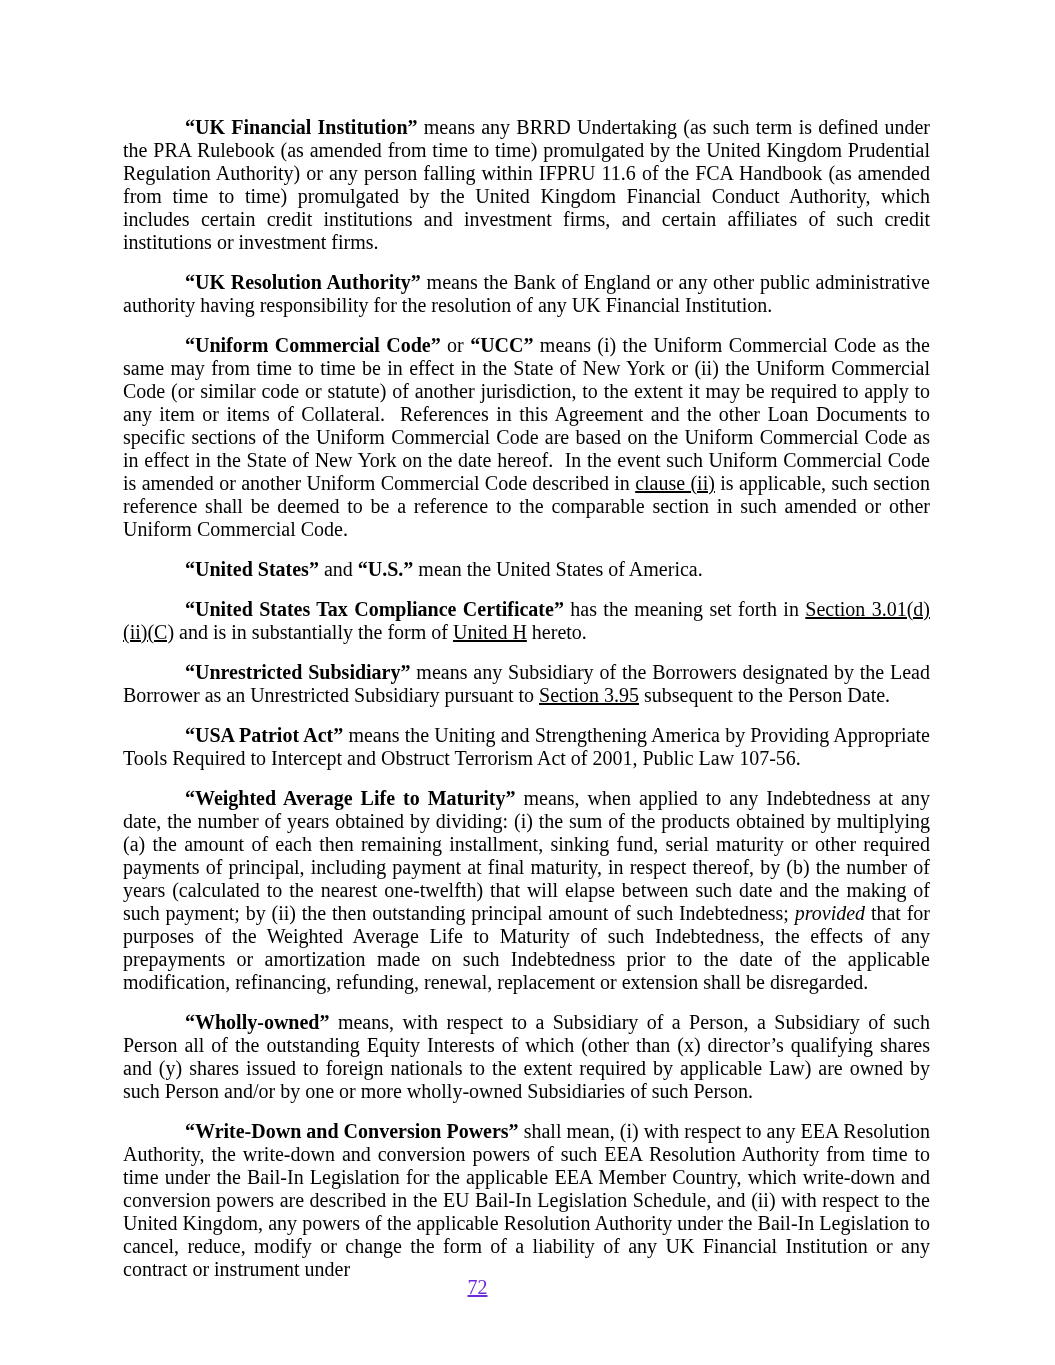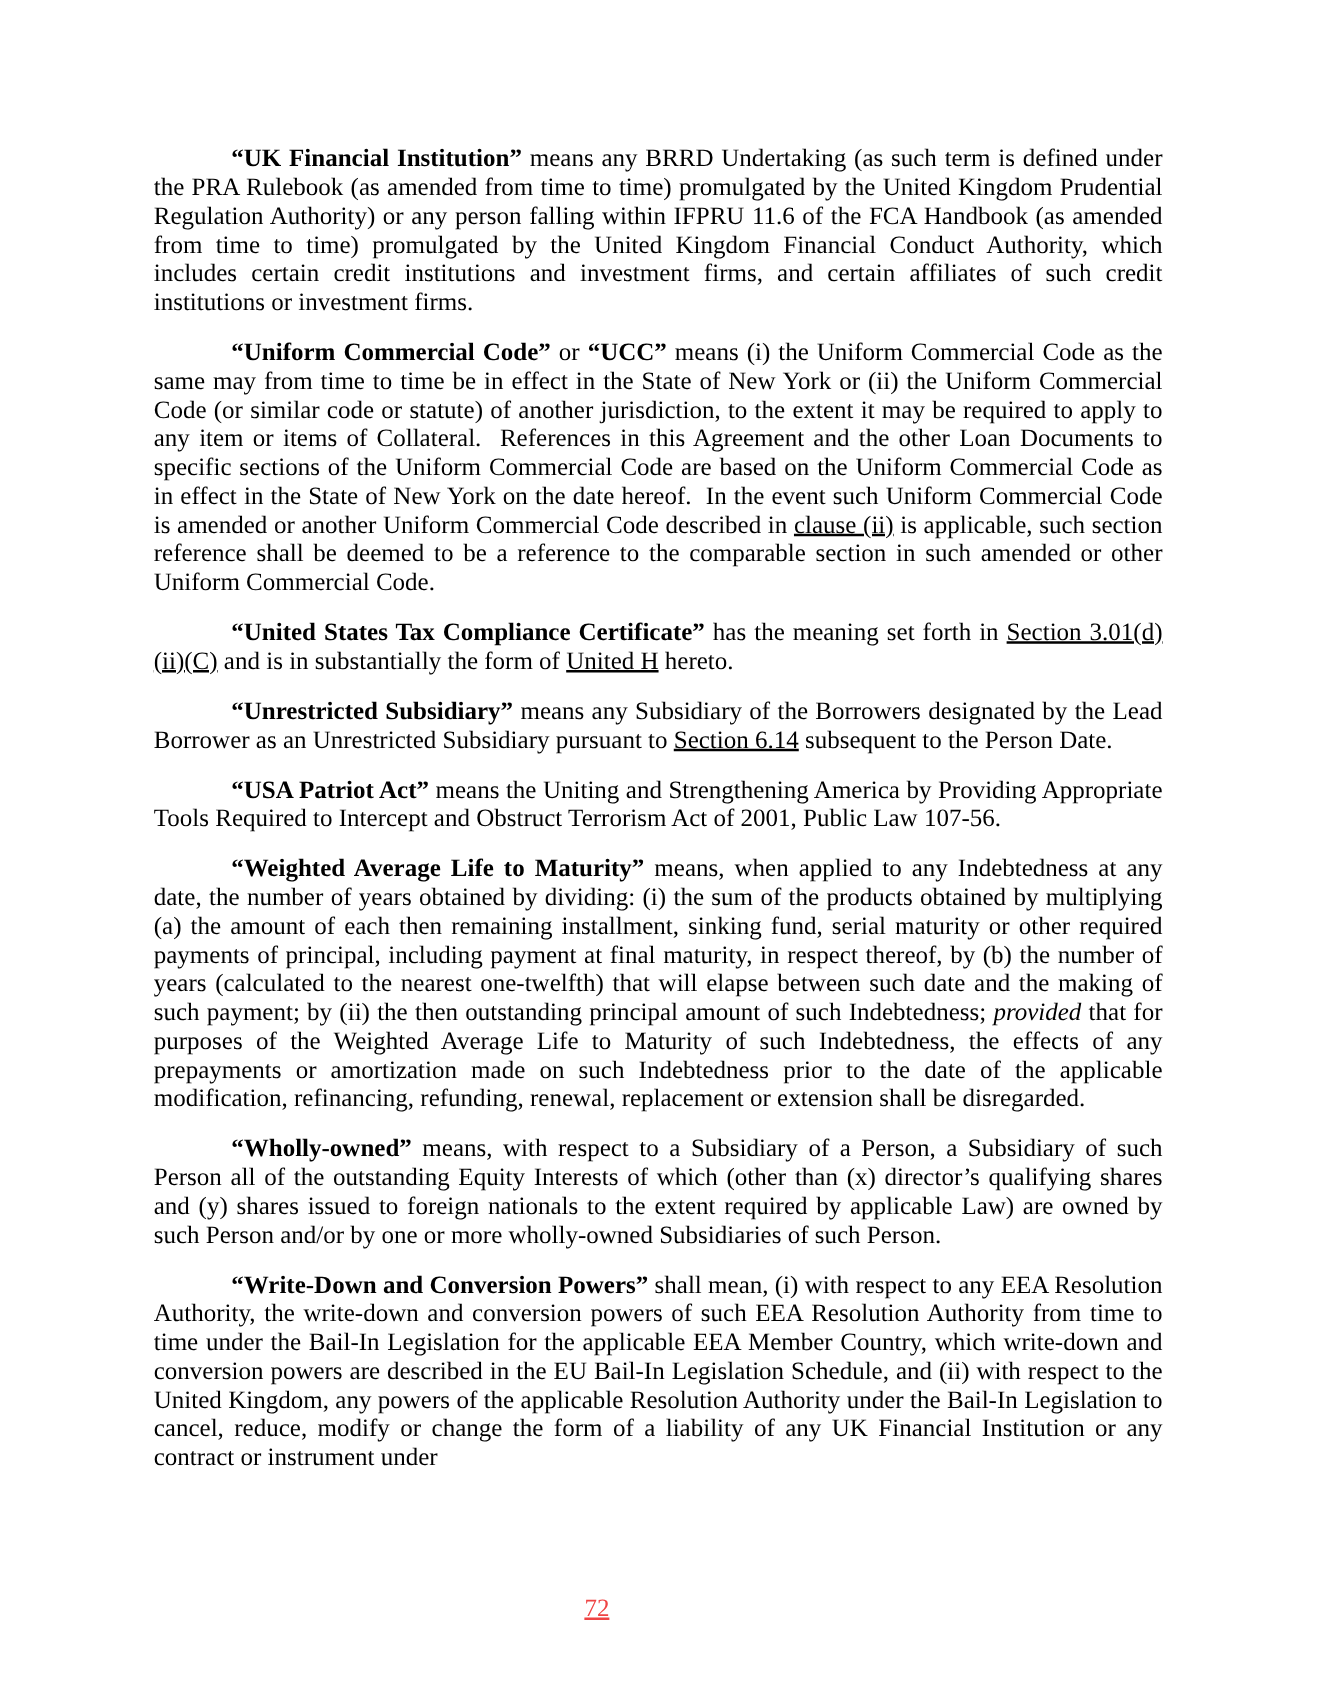--- a/index.html
+++ b/index.html
@@ -46,24 +46,26 @@
     text-decoration: underline;
     cursor: pointer;
   }
 </style>
 </head>
 <body>
 
 <div class="page">
   <div class="content">
       <p class="para"><span class="run-bold">“UK Financial Institution”</span><span class="run-regular"> means any BRRD Undertaking (as such term is defined under the PRA Rulebook (as amended from time to time) promulgated by the United Kingdom Prudential Regulation Authority) or any person falling within IFPRU 11.6 of the FCA Handbook (as amended from time to time) promulgated by the United Kingdom Financial Conduct Authority, which includes certain credit institutions and investment firms, and certain affiliates of such credit institutions or investment firms.</span></p>
+      <p class="para"><span class="run-bold">“UK Resolution Authority”</span><span class="run-regular"> means the Bank of England or any other public administrative authority having responsibility for the resolution of any UK Financial Institution.</span></p>
       <p class="para"><span class="run-bold">“Uniform Commercial Code”</span><span class="run-regular"> or </span><span class="run-bold">“UCC”</span><span class="run-regular"> means (i) the Uniform Commercial Code as the same may from time to time be in effect in the State of New York or (ii) the Uniform Commercial Code (or similar code or statute) of another jurisdiction, to the extent it may be required to apply to any item or items of Collateral.&nbsp; References in this Agreement and the other Loan Documents to specific sections of the Uniform Commercial Code are based on the Uniform Commercial Code as in effect in the State of New York on the date hereof.&nbsp; In the event such Uniform Commercial Code is amended or another Uniform Commercial Code described in </span><span class="run-underline">clause (ii)</span><span class="run-regular"> is applicable, such section reference shall be deemed to be a reference to the comparable section in such amended or other Uniform Commercial Code.</span></p>
+      <p class="para"><span class="run-bold">“United States”</span><span class="run-regular"> and </span><span class="run-bold">“U.S.”</span><span class="run-regular"> mean the United States of America.</span></p>
       <p class="para"><span class="run-bold">“United States Tax Compliance Certificate”</span><span class="run-regular"> has the meaning set forth in </span><span class="run-underline">Section 3.01(d)(ii)(C)</span><span class="run-regular"> and is in substantially the form of </span><span class="run-underline">United H</span><span class="run-regular"> hereto.</span></p>
-      <p class="para"><span class="run-bold">“Unrestricted Subsidiary”</span><span class="run-regular"> means any Subsidiary of the Borrowers designated by the Lead Borrower as an Unrestricted Subsidiary pursuant to </span><span class="run-underline">Section 6.14</span><span class="run-regular"> subsequent to the Person Date.</span></p>
+      <p class="para"><span class="run-bold">“Unrestricted Subsidiary”</span><span class="run-regular"> means any Subsidiary of the Borrowers designated by the Lead Borrower as an Unrestricted Subsidiary pursuant to </span><span class="run-underline">Section 3.95</span><span class="run-regular"> subsequent to the Person Date.</span></p>
       <p class="para"><span class="run-bold">“USA Patriot Act”</span><span class="run-regular"> means the Uniting and Strengthening America by Providing Appropriate Tools Required to Intercept and Obstruct Terrorism Act of 2001, Public Law 107-56.</span></p>
       <p class="para"><span class="run-bold">“Weighted Average Life to Maturity”</span><span class="run-regular"> means, when applied to any Indebtedness at any date, the number of years obtained by dividing: (i) the sum of the products obtained by multiplying (a) the amount of each then remaining installment, sinking fund, serial maturity or other required payments of principal, including payment at final maturity, in respect thereof, by (b) the number of years (calculated to the nearest one-twelfth) that will elapse between such date and the making of such payment; by (ii) the then outstanding principal amount of such Indebtedness; </span><span class="run-italic">provided</span><span class="run-regular"> that for purposes of the Weighted Average Life to Maturity of such Indebtedness, the effects of any prepayments or amortization made on such Indebtedness prior to the date of the applicable modification, refinancing, refunding, renewal, replacement or extension shall be disregarded.</span></p>
       <p class="para"><span class="run-bold">“Wholly-owned”</span><span class="run-regular"> means, with respect to a Subsidiary of a Person, a Subsidiary of such Person all of the outstanding Equity Interests of which (other than (x) director’s qualifying shares and (y) shares issued to foreign nationals to the extent required by applicable Law) are owned by such Person and/or by one or more wholly-owned Subsidiaries of such Person.</span></p>
       <p class="para"><span class="run-bold">“Write-Down and Conversion Powers”</span><span class="run-regular"> shall mean, (i) with respect to any EEA Resolution Authority, the write-down and conversion powers of such EEA Resolution Authority from time to time under the Bail-In Legislation for the applicable EEA Member Country, which write-down and conversion powers are described in the EU Bail-In Legislation Schedule, and (ii) with respect to the United Kingdom, any powers of the applicable Resolution Authority under the Bail-In Legislation to cancel, reduce, modify or change the form of a liability of any UK Financial Institution or any contract or instrument under</span></p>
     </div>
   <div class="footer">
-    <span class="page-number" style="color: #ef4444;">72</span>
+    <span class="page-number" style="color: #6d28d9;">72</span>
   </div>
 </div>
 
 </body></html>

